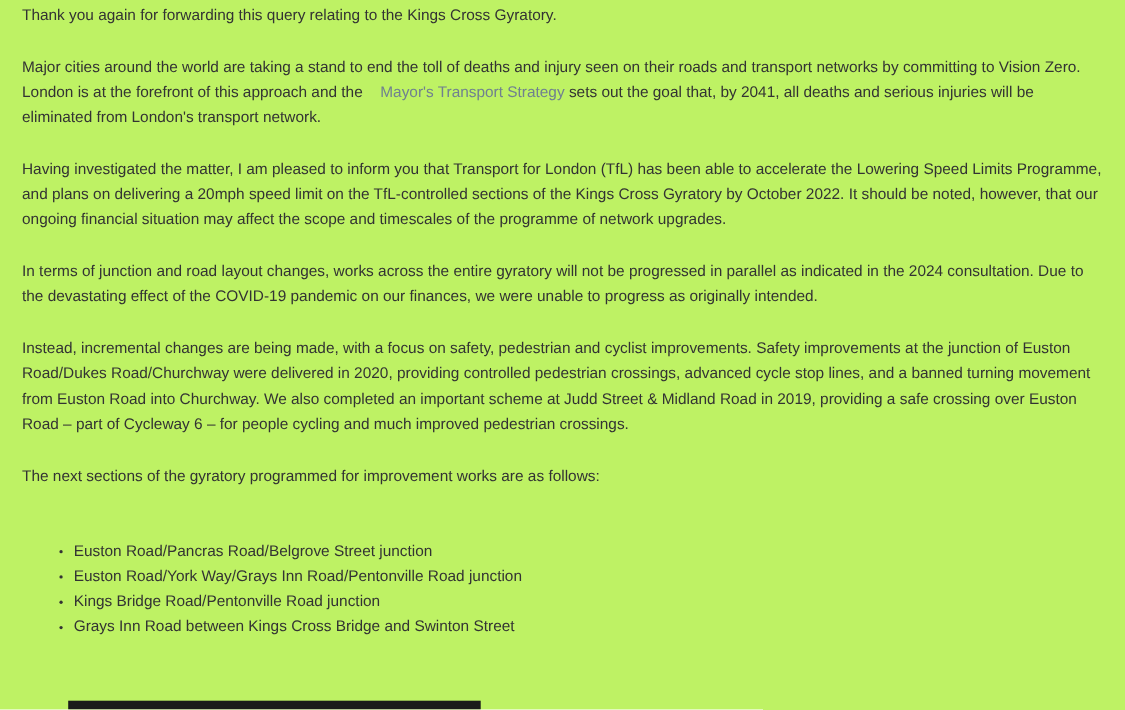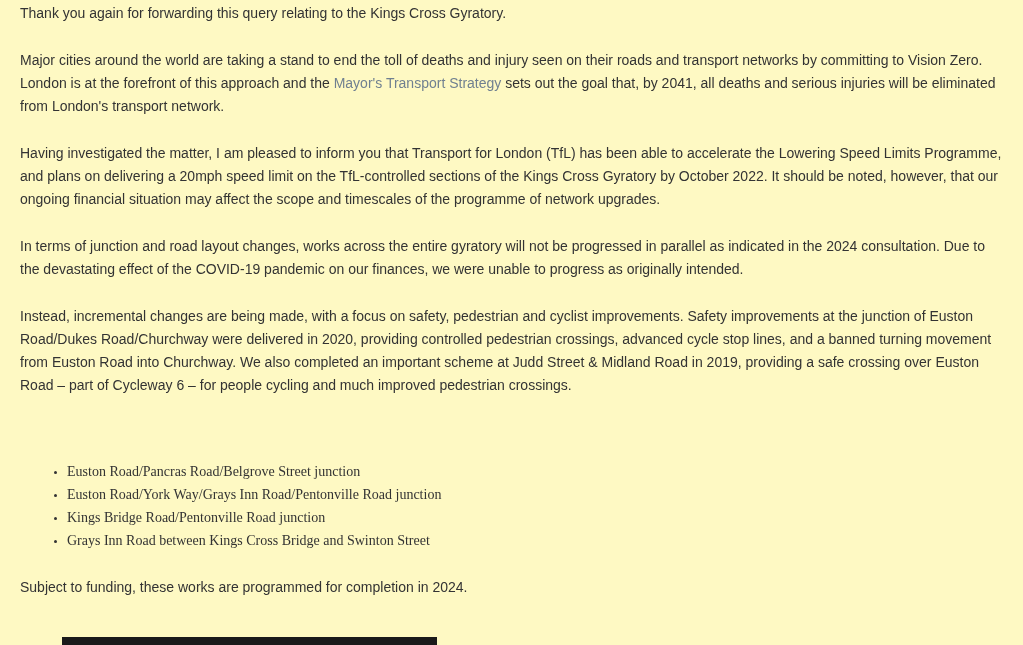--- a/index.html
+++ b/index.html
@@ -11,33 +11,33 @@
   }
   .page {
     position: relative;
     width: 1023px;
     height: 645px;
     padding: 2px 20px 0 20px;
     font-family: "Liberation Sans", "DejaVu Sans", sans-serif;
     font-size: 14px;
     line-height: 23px;
     color: #333333;
-    background: #fef9c3;
+    background: #bef264;
   }
   .para { margin: 0 0 24px 0; }
   a.inline-link {
     color: #708090;
     text-decoration: none;
     cursor: pointer;
+    margin-left: 12px;
   }
   ul.works-list {
-    margin: 63px 0 24px 0;
+    margin: 45px 0 24px 0;
     padding: 0 0 0 47px;
     list-style: disc;
-    font-family: Liberation Serif, serif;
   }
   ul.works-list li { line-height: 23px; }
   ul.works-list li::marker { font-size: 0.75em; }
   .bottom-bar {
     position: absolute;
     left: 62px;
     bottom: 0;
     width: 375px;
     height: 8px;
     background: #1a1a1a;
@@ -51,25 +51,25 @@
   <p class="para">Thank you again for forwarding this query relating to the Kings Cross Gyratory.</p>
 
   <p class="para"><span>Major cities around the world are taking a stand to end the toll of deaths and injury seen on their roads and transport networks by committing to Vision Zero. London is at the forefront of this approach and the </span><a class="inline-link">Mayor's Transport Strategy</a><span> sets out the goal that, by 2041, all deaths and serious injuries will be eliminated from London's transport network.</span></p>
 
   <p class="para">Having investigated the matter, I am pleased to inform you that Transport for London (TfL) has been able to accelerate the Lowering Speed Limits Programme, and plans on delivering a 20mph speed limit on the TfL-controlled sections of the Kings Cross Gyratory by October 2022. It should be noted, however, that our ongoing financial situation may affect the scope and timescales of the programme of network upgrades.</p>
 
   <p class="para">In terms of junction and road layout changes, works across the entire gyratory will not be progressed in parallel as indicated in the 2024 consultation. Due to the devastating effect of the COVID-19 pandemic on our finances, we were unable to progress as originally intended.</p>
 
   <p class="para">Instead, incremental changes are being made, with a focus on safety, pedestrian and cyclist improvements. Safety improvements at the junction of Euston Road/Dukes Road/Churchway were delivered in 2020, providing controlled pedestrian crossings, advanced cycle stop lines, and a banned turning movement from Euston Road into Churchway. We also completed an important scheme at Judd Street &amp; Midland Road in 2019, providing a safe crossing over Euston Road – part of Cycleway 6 – for people cycling and much improved pedestrian crossings.</p>
 
+  <p class="para">The next sections of the gyratory programmed for improvement works are as follows:</p>
 
   <ul class="works-list">
     <li>Euston Road/Pancras Road/Belgrove Street junction</li>
     <li>Euston Road/York Way/Grays Inn Road/Pentonville Road junction</li>
     <li>Kings Bridge Road/Pentonville Road junction</li>
     <li>Grays Inn Road between Kings Cross Bridge and Swinton Street</li>
   </ul>
 
-  <p class="para">Subject to funding, these works are programmed for completion in 2024.</p>
 
   <div class="bottom-bar"></div>
 
 </div>
 
 </body></html>

